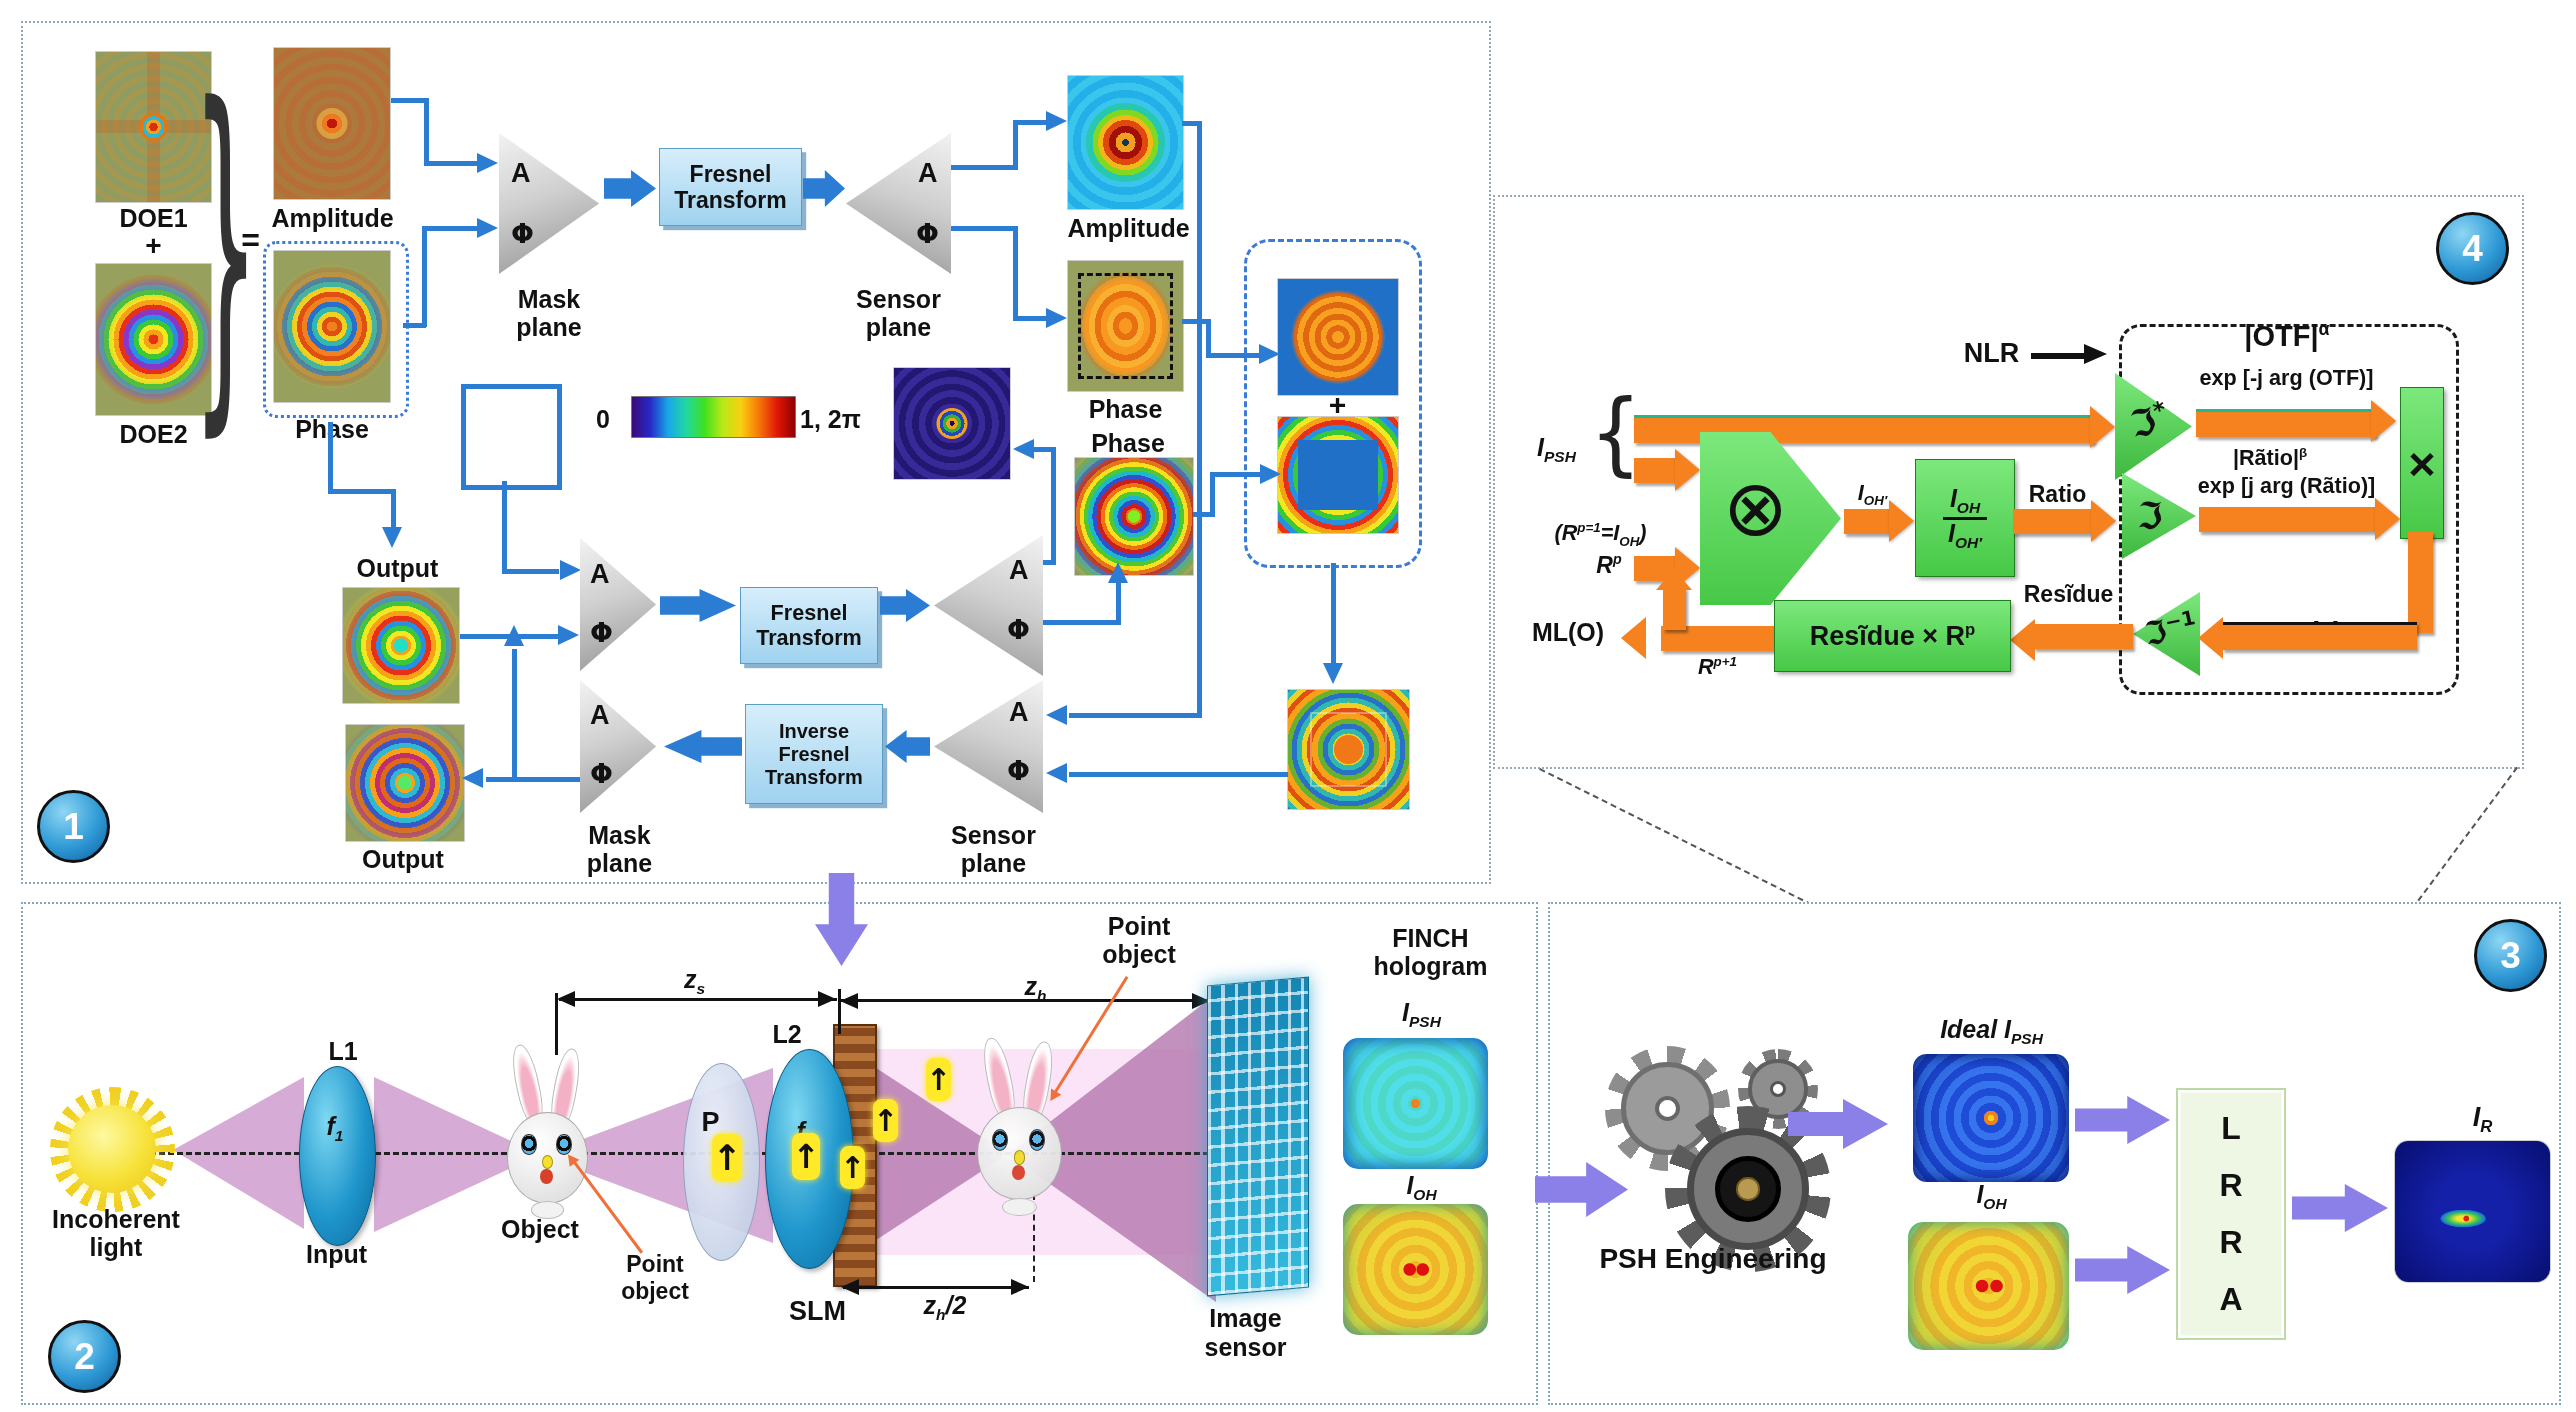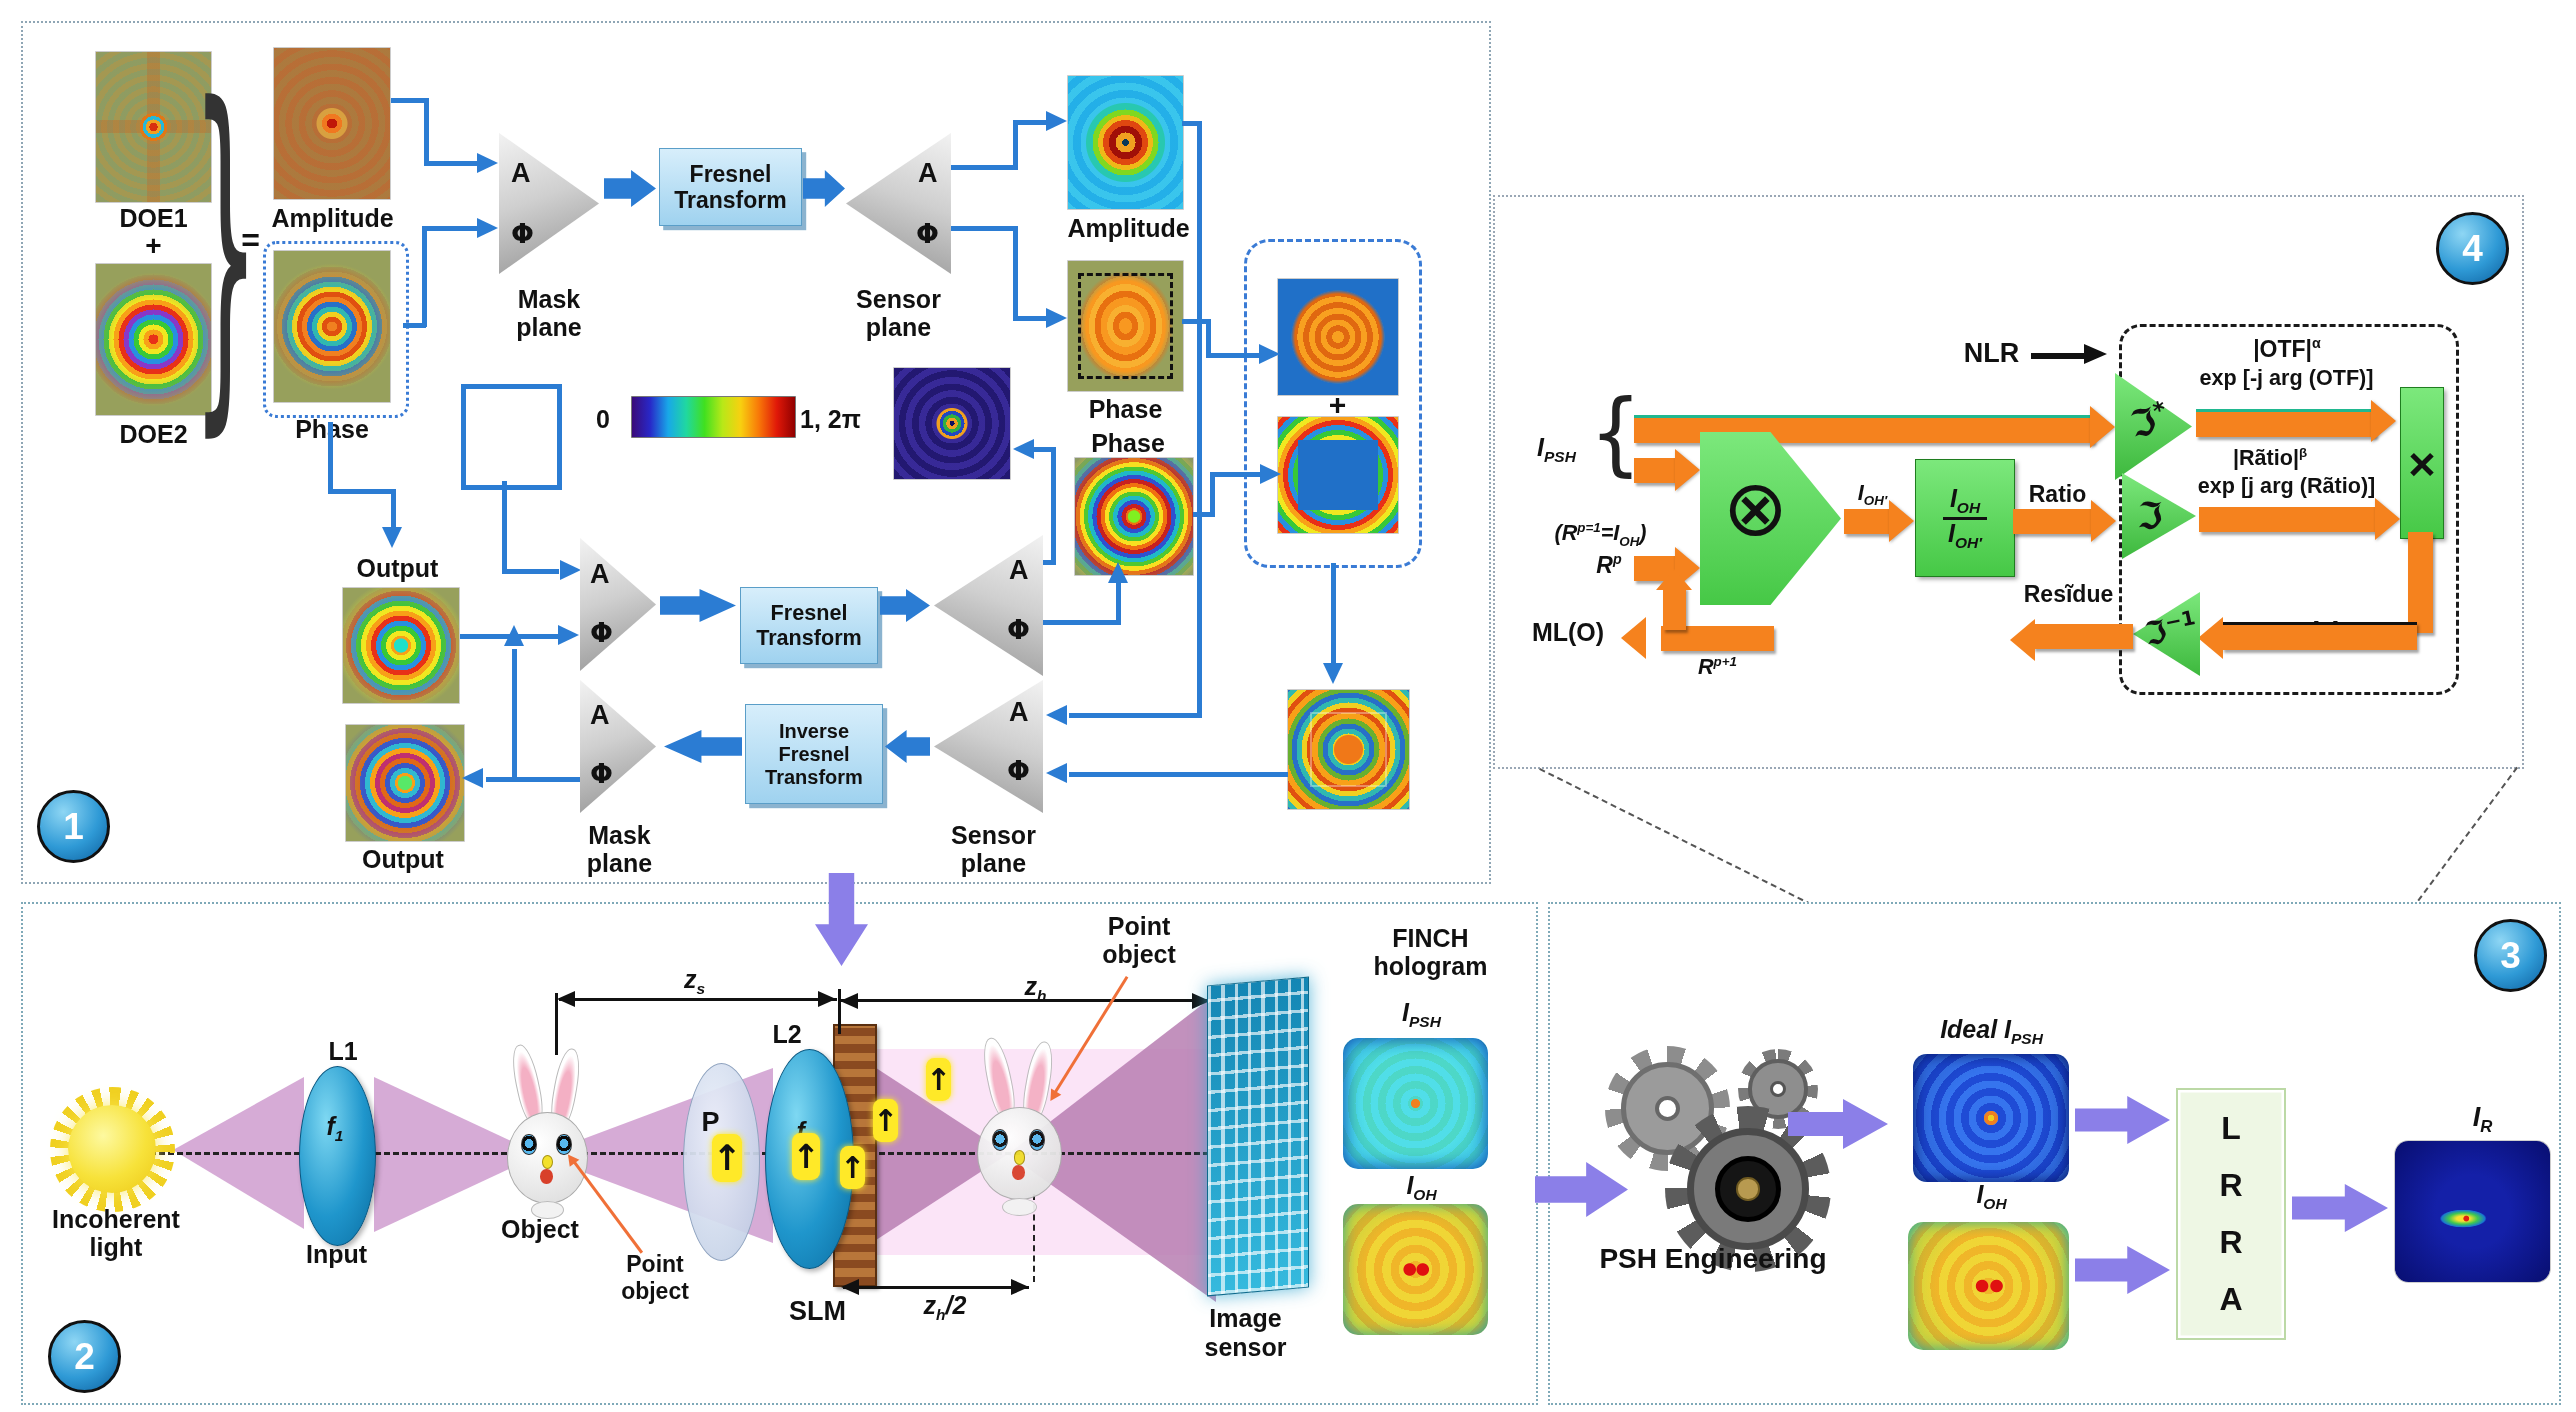--- a/index.html
+++ b/index.html
@@ -311,21 +311,21 @@
   <div class="panel" style="left:1493px;top:195px;width:1027px;height:570px;border-color:#9aa7b5;"></div>
   <div class="badge" style="left:2436px;top:212px;">
       <span>4</span>
     </div>
 
   <div class="lbl" style="left:1954px;top:339px;width:75px;font-size:27px;">NLR</div>
   <div class="abs" style="left:2031px;top:353px;width:55px;height:5.8px;background:#111;"></div>
   <div class="bah-r" style="left:2084px;top:344px;"></div>
 
   <div class="dashbox" style="left:2119px;top:324px;width:334px;height:365px;"></div>
-  <div class="lbl" style="left:2179px;top:336px;width:216px;font-size:23px;"><span>|OTF|</span><sup>α</sup></div>
+  <div class="lbl" style="left:2179px;top:320px;width:216px;font-size:29px;"><span>|OTF|</span><sup>α</sup></div>
   <div class="lbl" style="left:2162px;top:366px;width:249px;font-size:21.6px;">exp [-j arg (OTF)]</div>
 
   <div class="lbl" style="left:1523px;top:434px;width:67px;font-size:25px;font-style:italic;"><span>I</span><sub>PSH</sub></div>
   <div class="lbl sym" style="left:1587px;top:384px;width:50px;font-size:91px;font-weight:normal;color:#222;transform:scaleX(0.9);">{</div>
 
   <div class="ob ob-grn" style="left:1634px;top:415px;width:460px;height:25px;"></div>
   <div class="oah-r" style="left:2090px;top:406px;"></div>
   <div class="ob" style="left:1634px;top:458px;width:43px;height:25px;"></div>
   <div class="oah-r" style="left:1675px;top:449px;"></div>
 
@@ -375,20 +375,23 @@
   <div class="ob" style="left:2408px;top:532px;width:25px;height:101px;"></div>
   <div class="lbl" style="left:2245px;top:589px;width:141px;font-size:31px;margin-top:28px;">Residue</div>
   <div class="ob ob-blk" style="left:2222px;top:622px;width:195px;height:25px;"></div>
   <div class="oah-l" style="left:2198px;top:617px;"></div>
 
   <div class="gtri-l" style="left:2133px;top:592px;width:67px;height:84px;"></div>
   <div class="lbl sym" style="left:2135px;top:612px;width:71px;font-size:32px;transform:rotate(-12deg);"><span>ℑ</span><sup>−1</sup></div>
   <div class="lbl" style="left:2006px;top:582px;width:125px;font-size:23px;">Resĩdue</div>
   <div class="ob" style="left:2033px;top:624px;width:100px;height:25px;"></div>
   <div class="oah-l" style="left:2010px;top:619px;"></div>
+  <div class="gbox" style="left:1774px;top:600px;width:235px;height:70px;display:flex;align-items:center;justify-content:center;font-size:27px;font-weight:bold;">
+      <span><span>Resĩdue × R</span><sup>p</sup></span>
+    </div>
 
   <div class="funnel" style="left:1540px;top:768px;width:712px;transform:rotate(26.5deg);"></div>
   <div class="funnel" style="left:2518px;top:768px;width:396px;transform:rotate(126.6deg);"></div>
 
   <div class="panel" style="left:21px;top:902px;width:1513px;height:499px;border-color:#7fa9b8;"></div>
   <div class="badge" style="left:48px;top:1320px;">
       <span>2</span>
     </div>
 
   <div class="pa-d" style="left:815px;top:873px;width:53px;height:93px;"></div>

